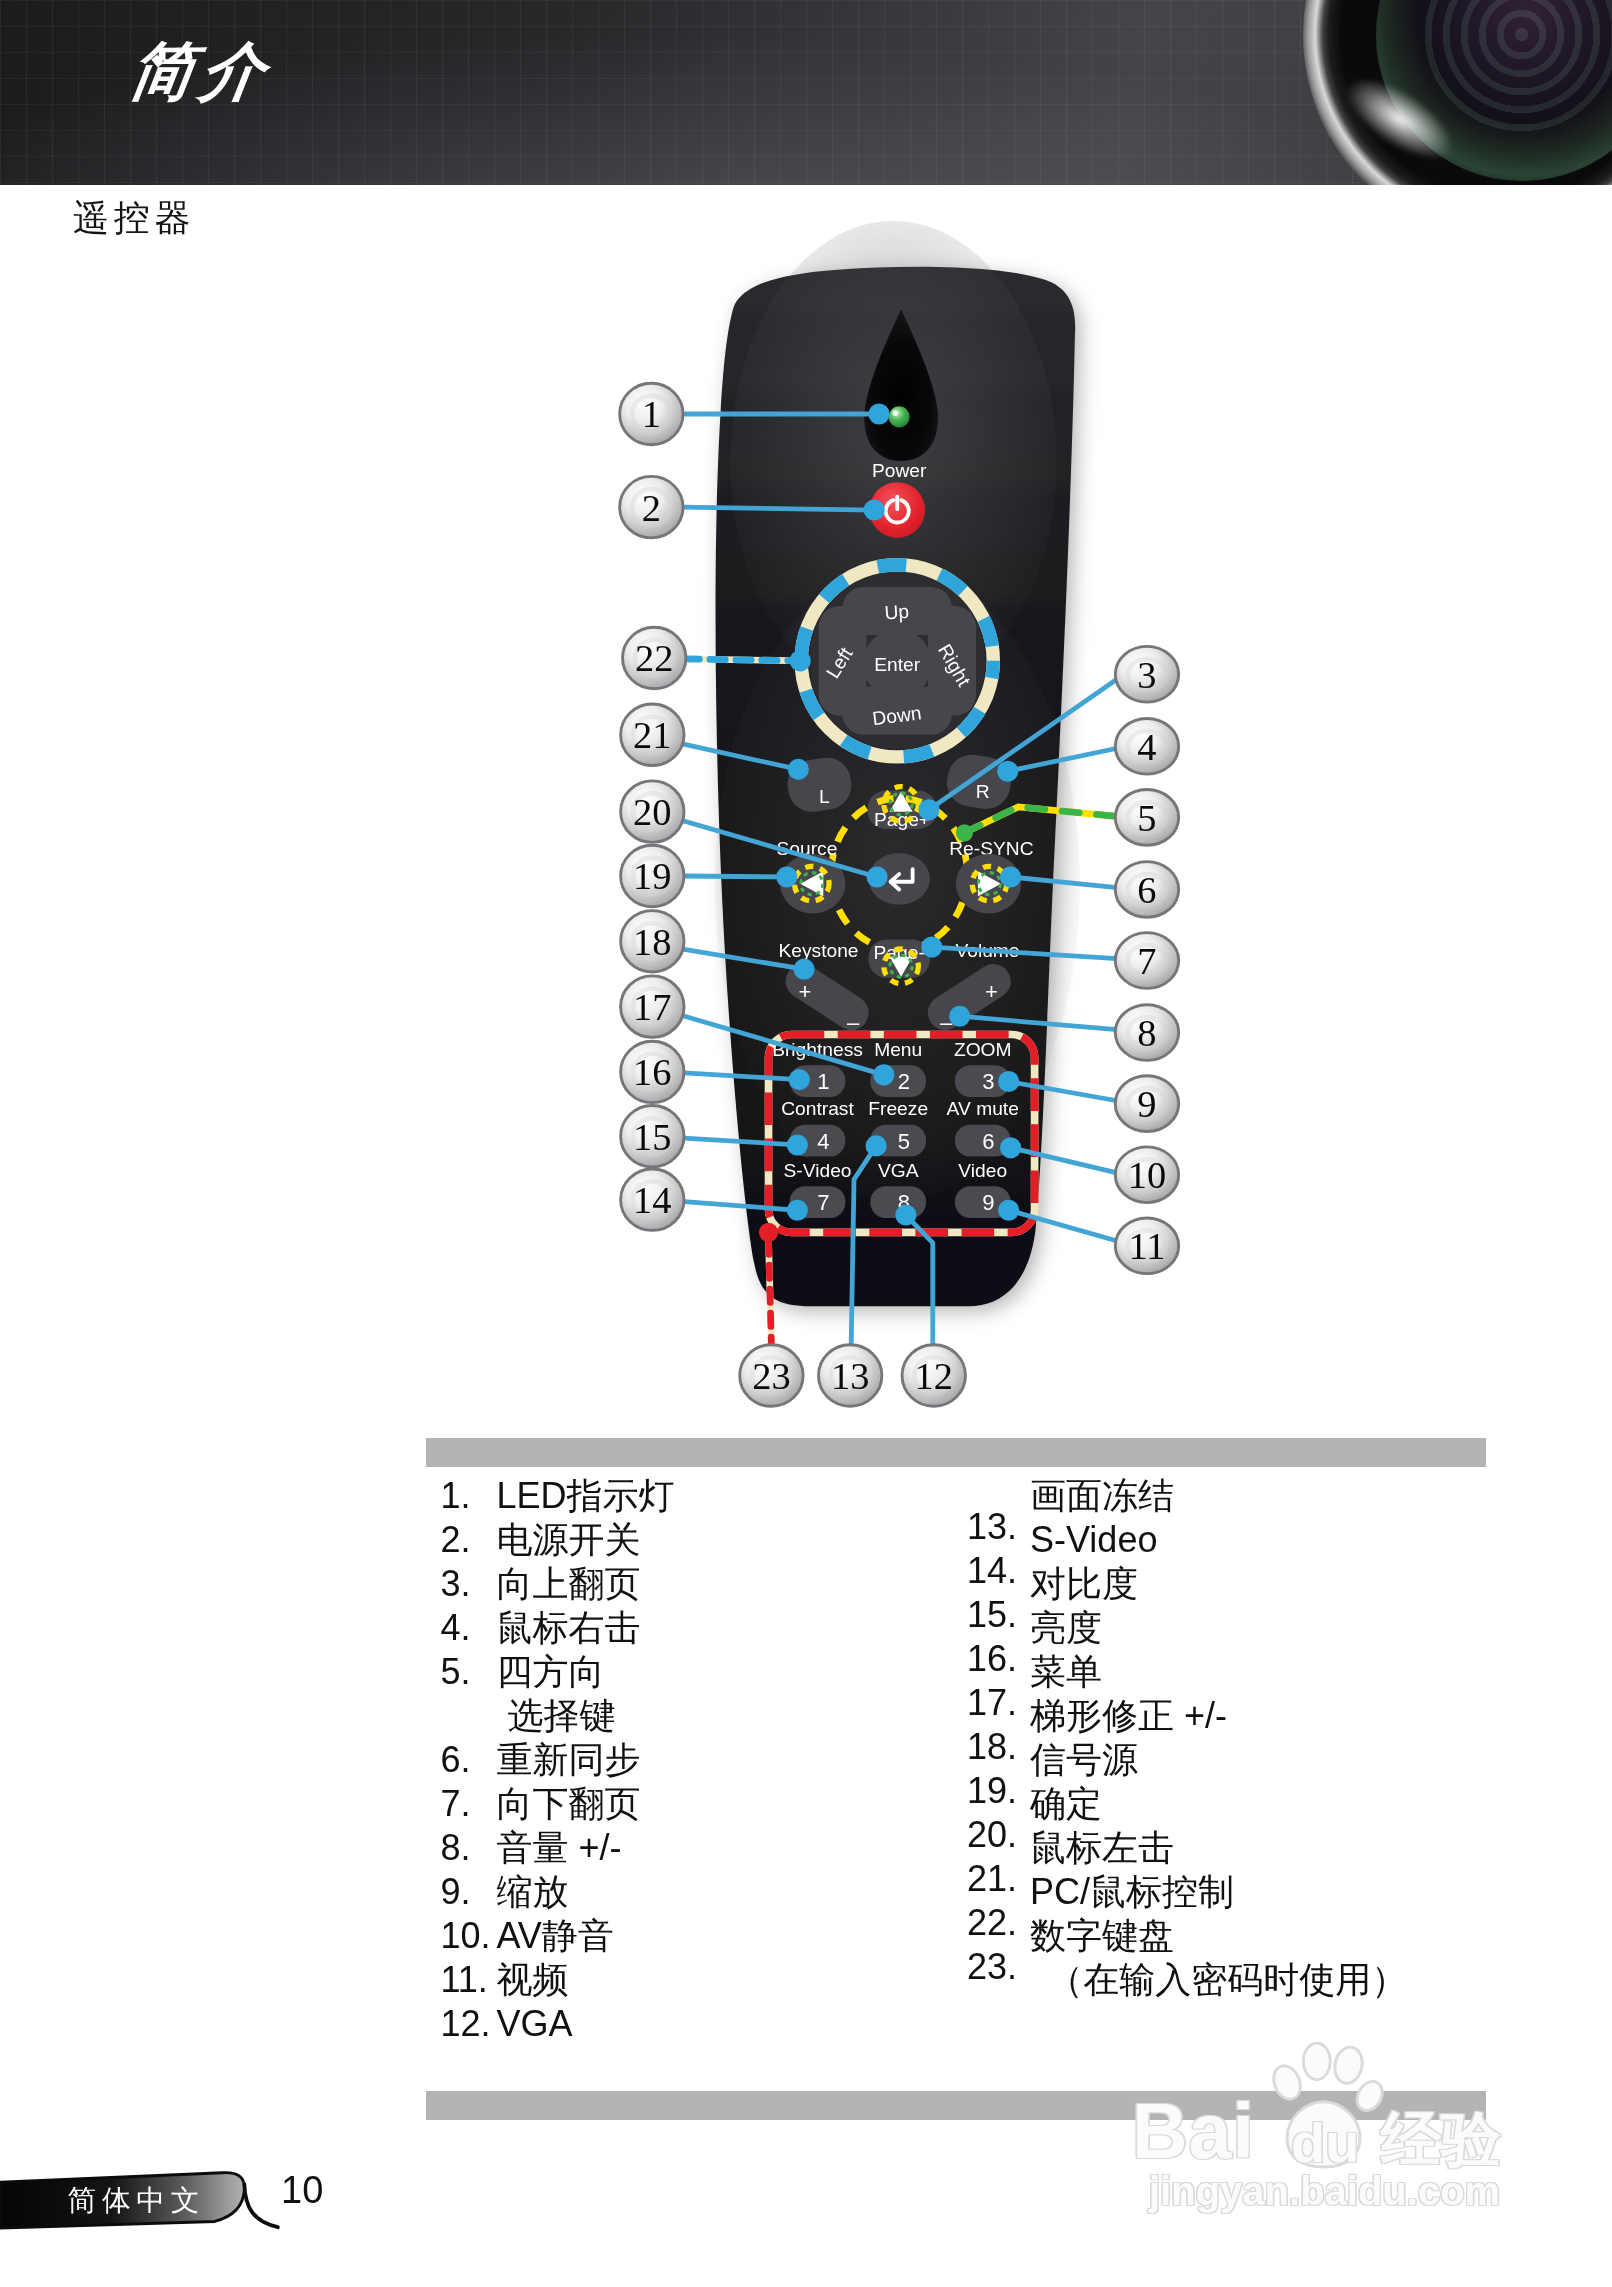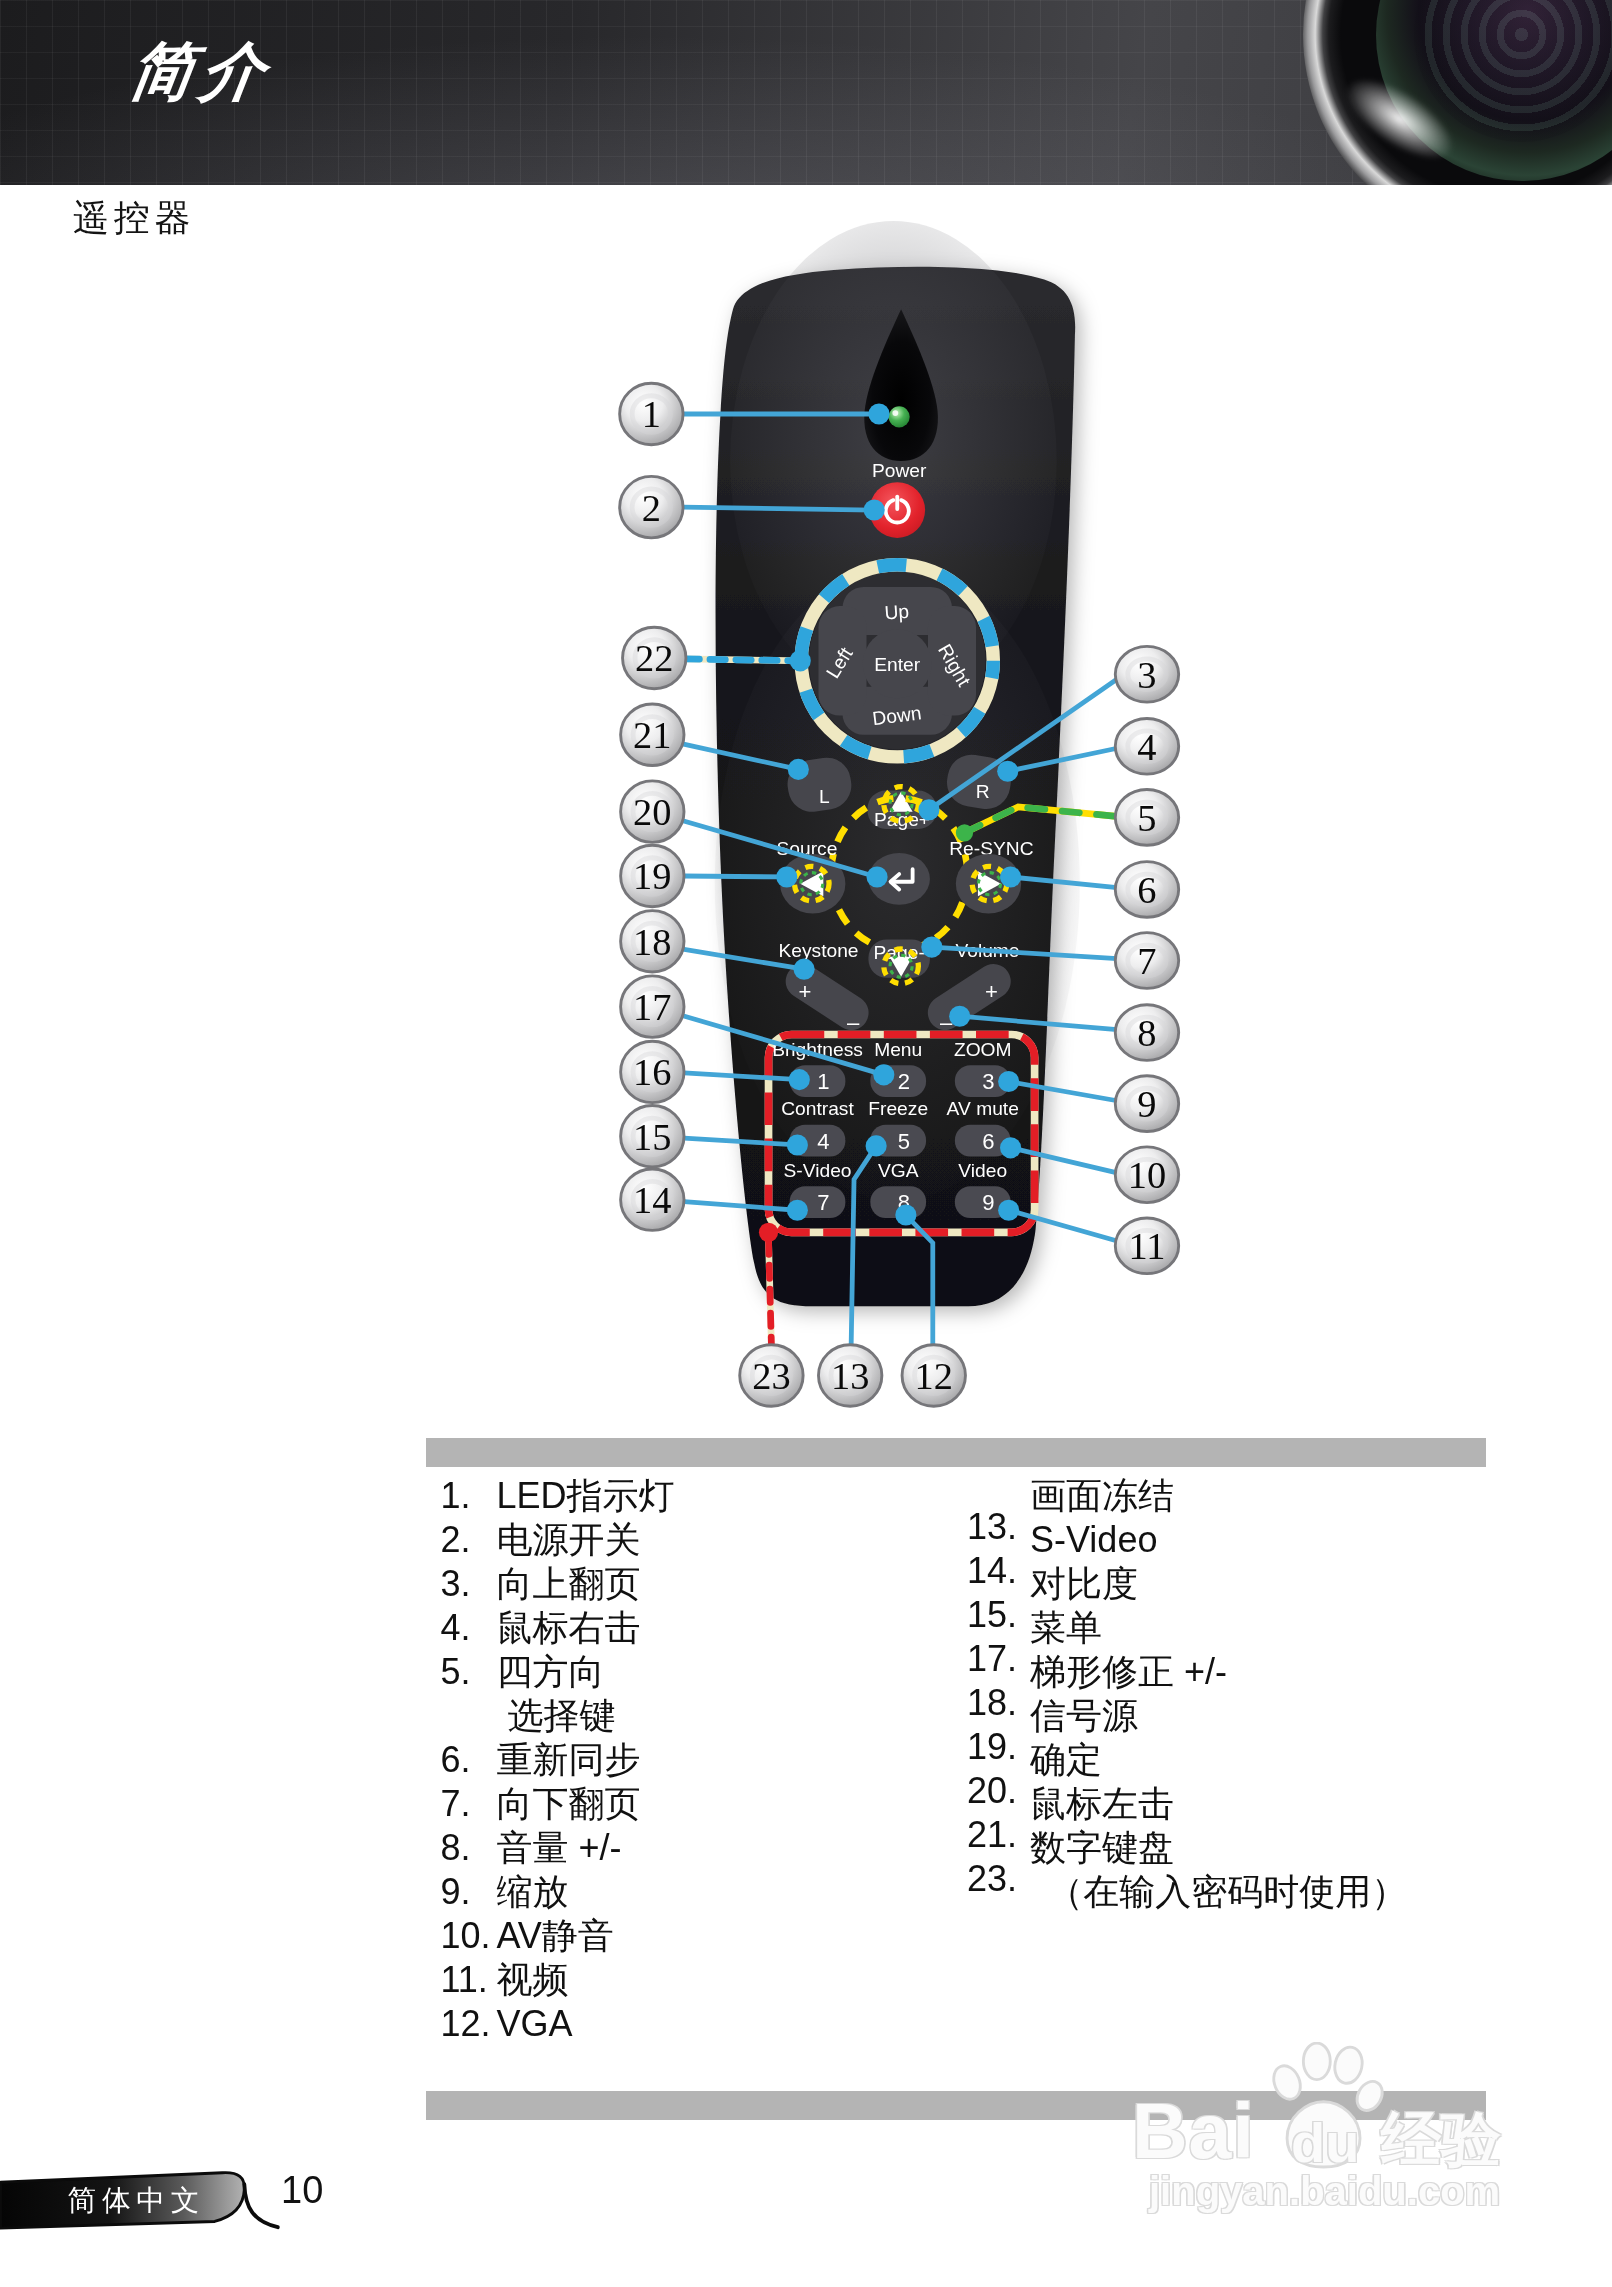--- a/index.html
+++ b/index.html
@@ -416,38 +416,46 @@
         </div>
         <div class="lrow">
           <span class="num">14.</span>
           <span class="txt">S-Video</span>
         </div>
         <div class="lrow">
           <span class="num">15.</span>
           <span class="txt">对比度</span>
         </div>
         <div class="lrow">
+          <span class="num">16.</span>
+          <span class="txt">亮度</span>
+        </div>
+        <div class="lrow">
           <span class="num">17.</span>
           <span class="txt">菜单</span>
         </div>
         <div class="lrow">
           <span class="num">18.</span>
           <span class="txt">梯形修正 +/-</span>
         </div>
         <div class="lrow">
           <span class="num">19.</span>
           <span class="txt">信号源</span>
         </div>
         <div class="lrow">
           <span class="num">20.</span>
           <span class="txt">确定</span>
         </div>
         <div class="lrow">
           <span class="num">21.</span>
           <span class="txt">鼠标左击</span>
+        </div>
+        <div class="lrow">
+          <span class="num">22.</span>
+          <span class="txt">PC/鼠标控制</span>
         </div>
         <div class="lrow">
           <span class="num">23.</span>
           <span class="txt">数字键盘</span>
         </div>
         <div class="lrow cont">
           <span class="num"></span>
           <span class="txt">（在输入密码时使用）</span>
         </div>
       </div>

